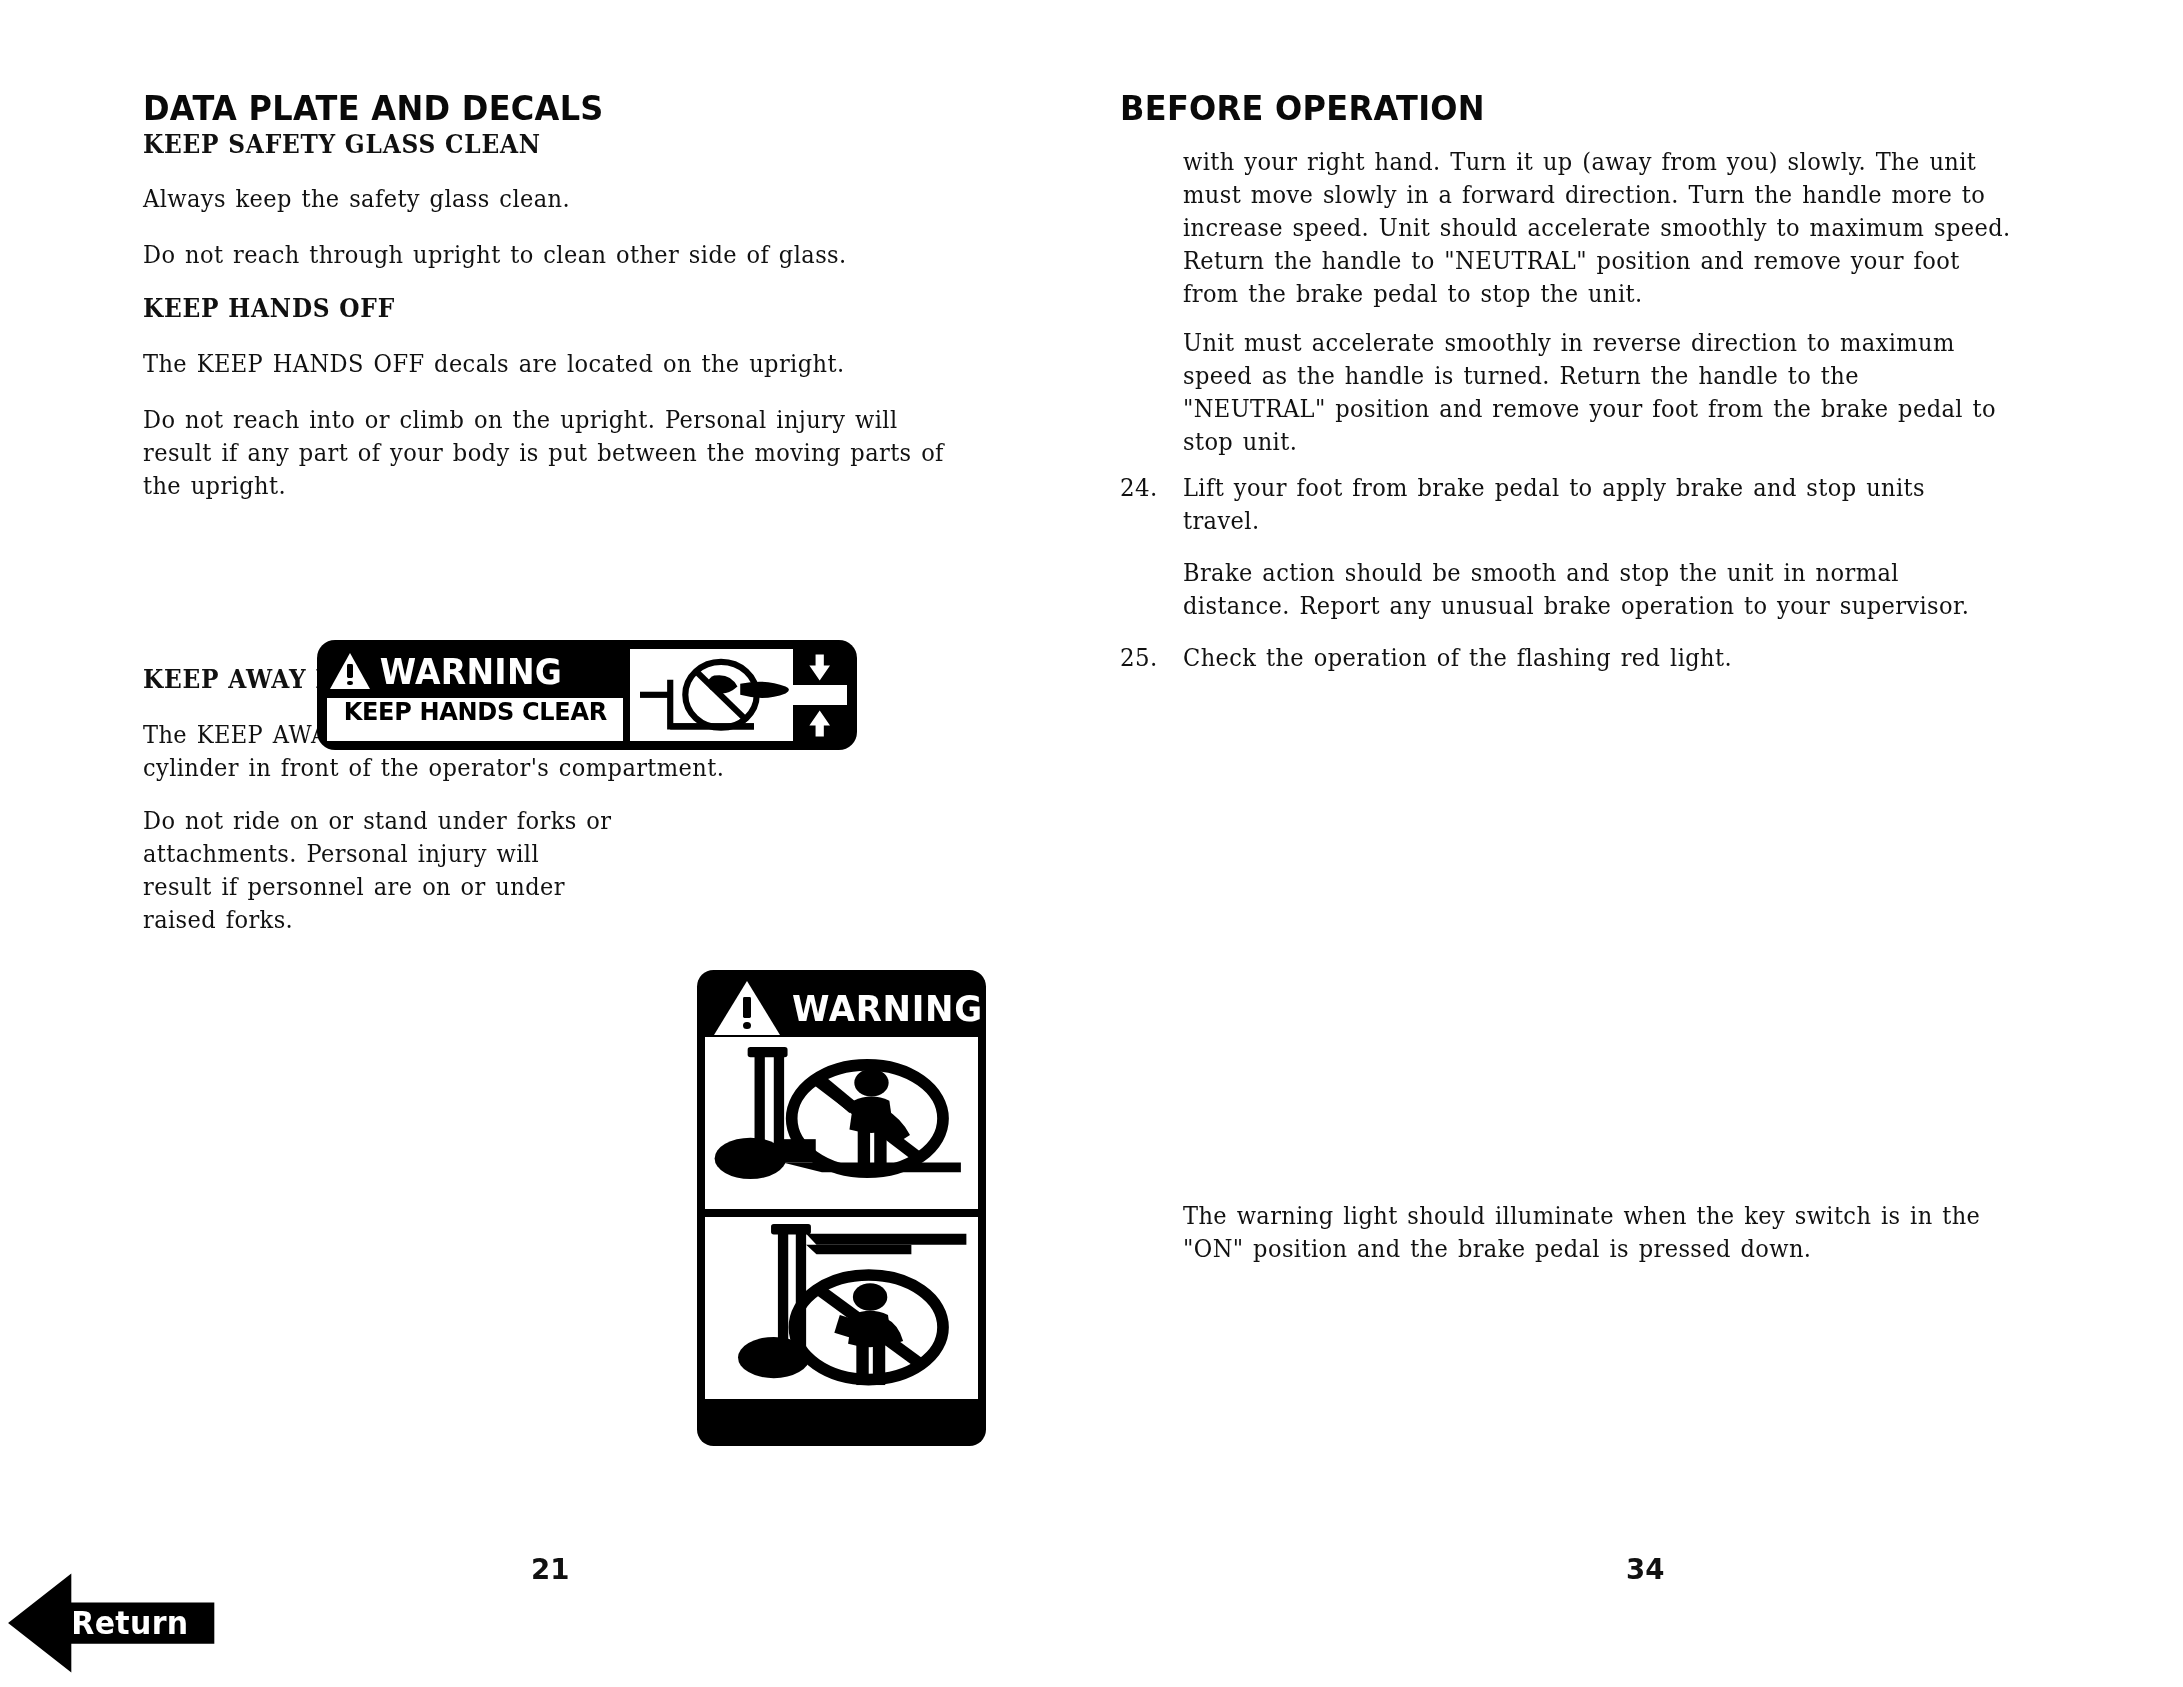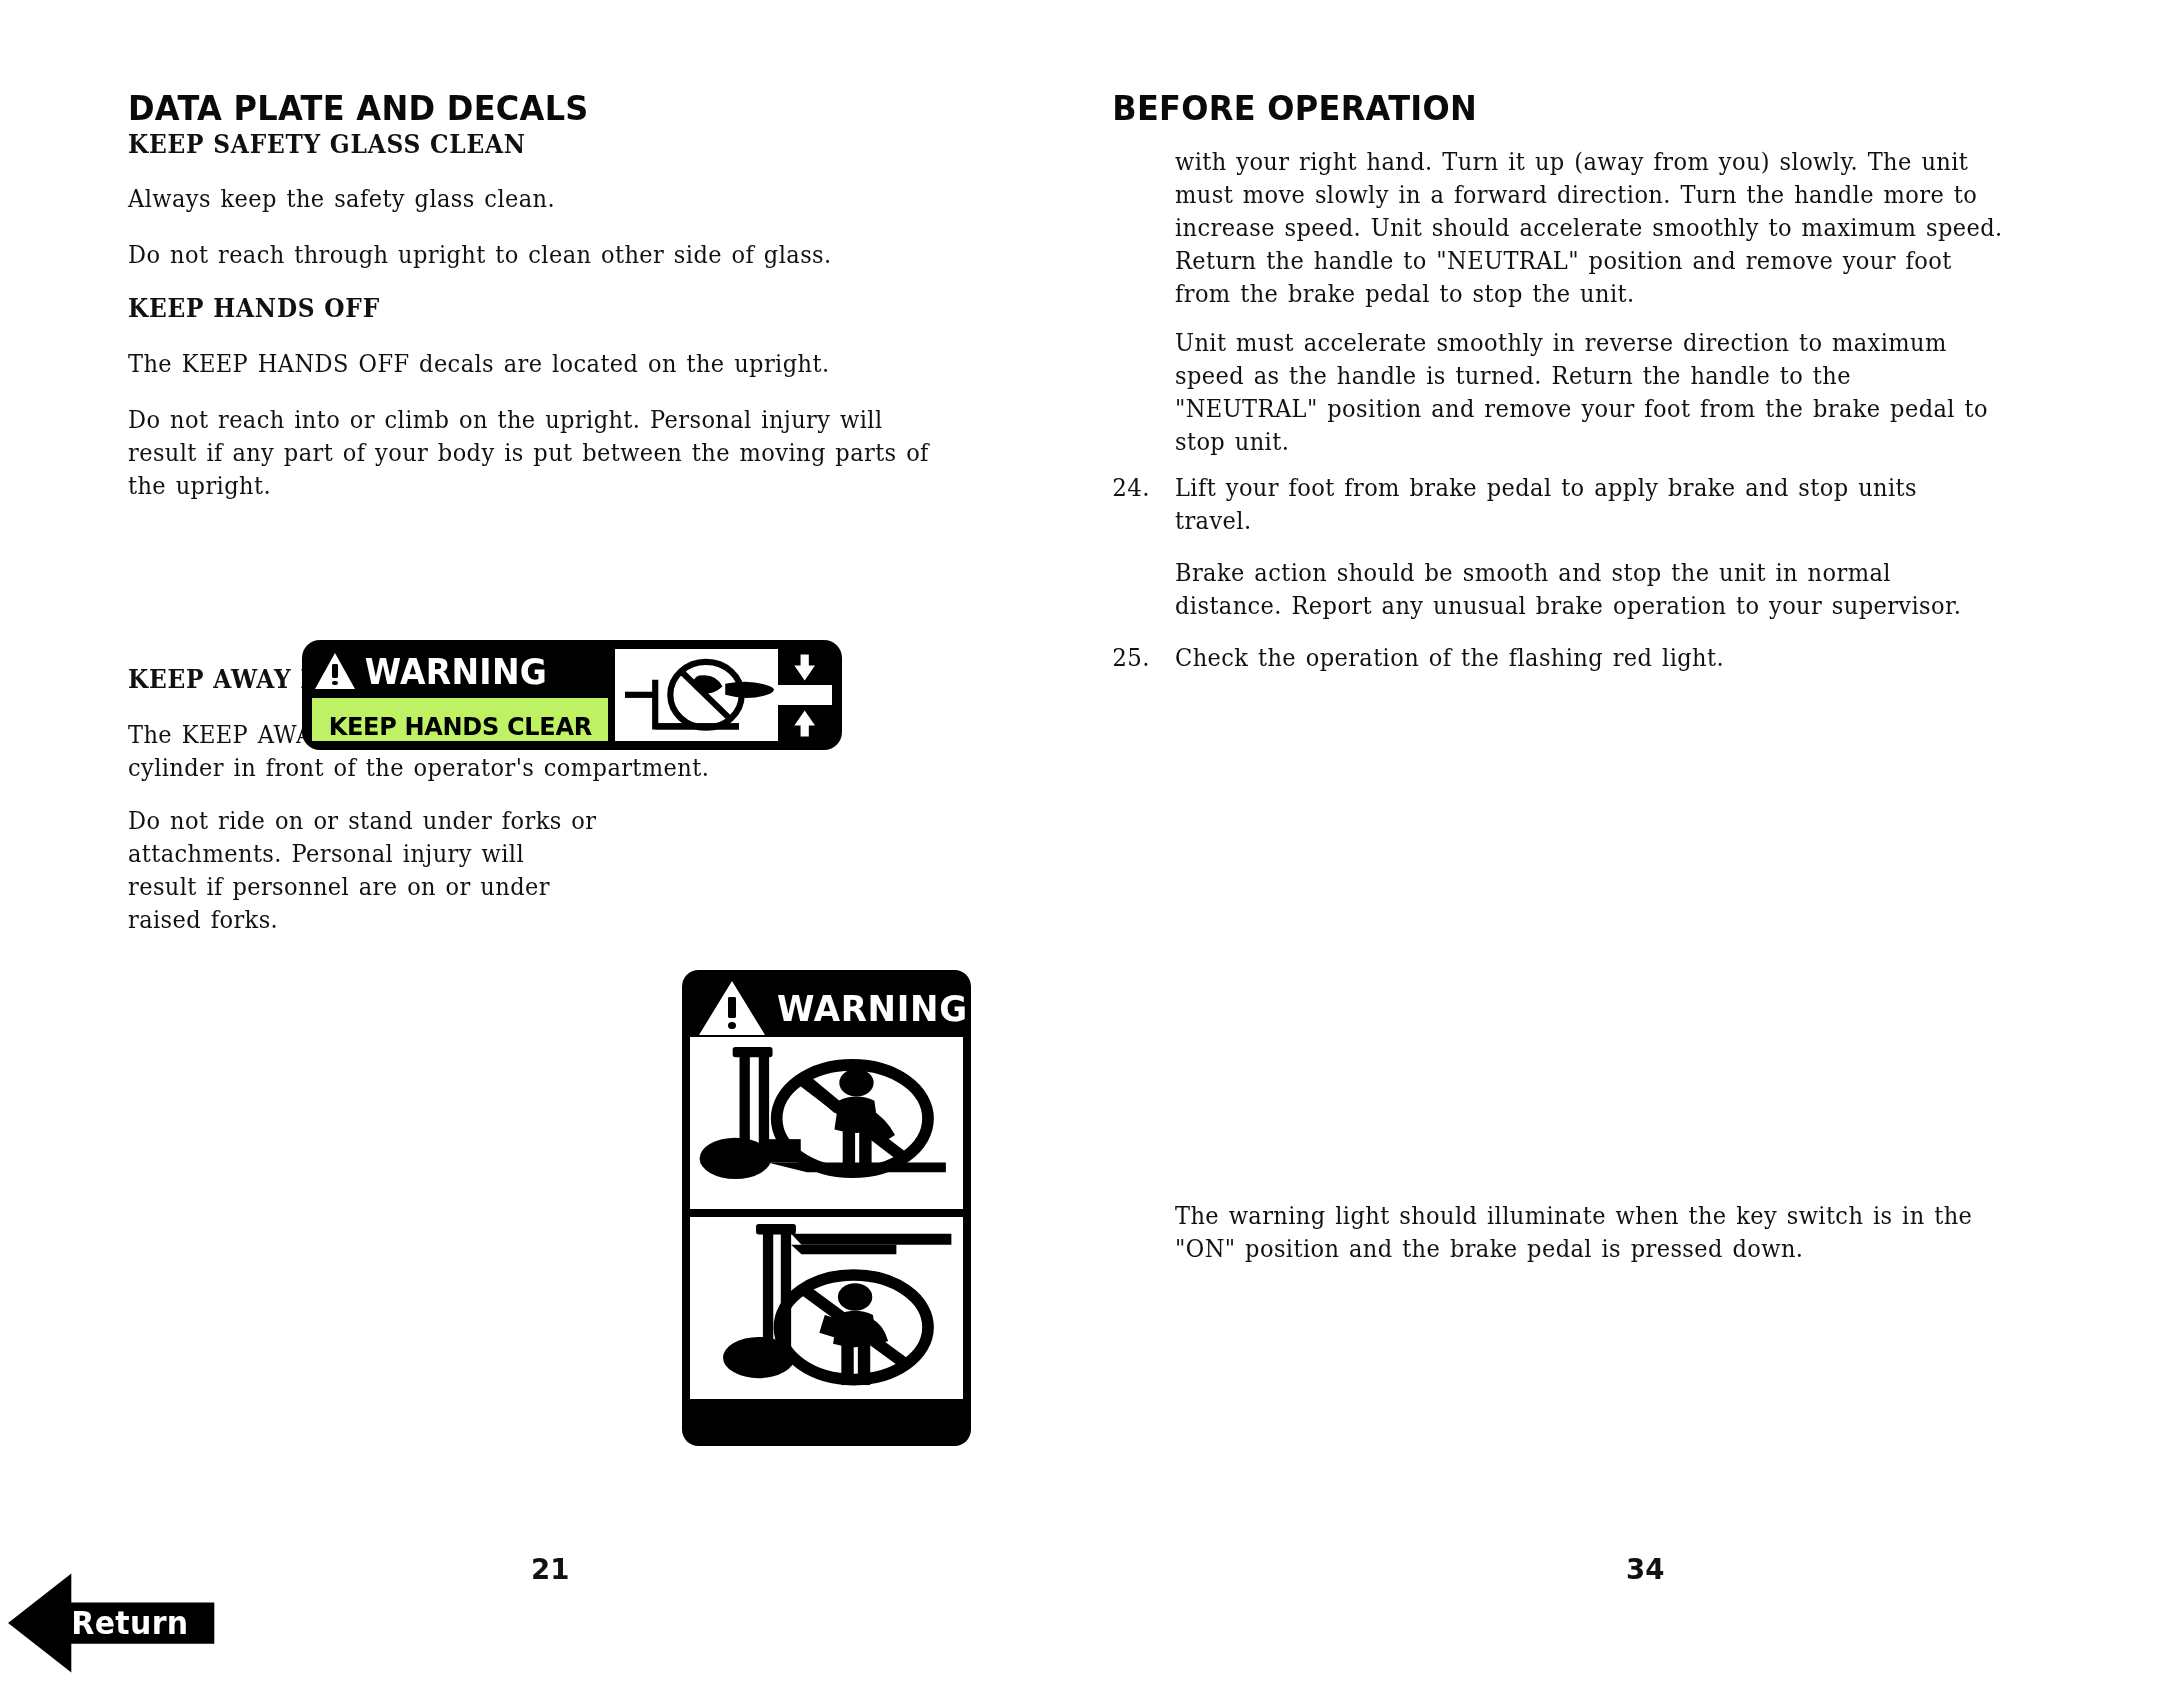--- a/index.html
+++ b/index.html
@@ -21,21 +21,21 @@
   .spread {
     position: absolute;
     inset: 0;
     display: flex;
   }
   .page {
     position: relative;
     height: 100%;
     box-sizing: border-box;
   }
-  .page-left  { width: 50%; padding: 90px 83px 0 128px; }
+  .page-left  { width: 50%; padding: 90px 83px 0 128px; margin-left: 15px; }
   .page-right { width: 50%; padding: 90px 103px 0 20.7px; }
 
   
   .section-head {
     font-family: "DejaVu Sans", "Liberation Sans", sans-serif;
     font-weight: bold;
     font-size: 32px;
     letter-spacing: 0.3px;
     margin: 0 0 4.1px 0;
     line-height: 1.08;
@@ -169,24 +169,24 @@
     font-family: "DejaVu Sans", "Liberation Sans", sans-serif;
     font-weight: bold;
     color: #fff;
     font-size: 33px;
     letter-spacing: 0.3px;
     margin-left: 9.6px;
     line-height: 1;
     transform: scaleY(1.08);
   }
   .dh-strip {
-    background: #bef264;
+    background: #ffffff;
     height: 43px;
     display: flex;
-    align-items: flex-end;
+    align-items: flex-start;
     justify-content: center;
   }
   .dh-strip span {
     font-family: "DejaVu Sans", "Liberation Sans", sans-serif;
     font-weight: bold;
     font-size: 24px;
     color: #000;
     letter-spacing: -0.3px;
     transform: scaleY(1.05);
   }

